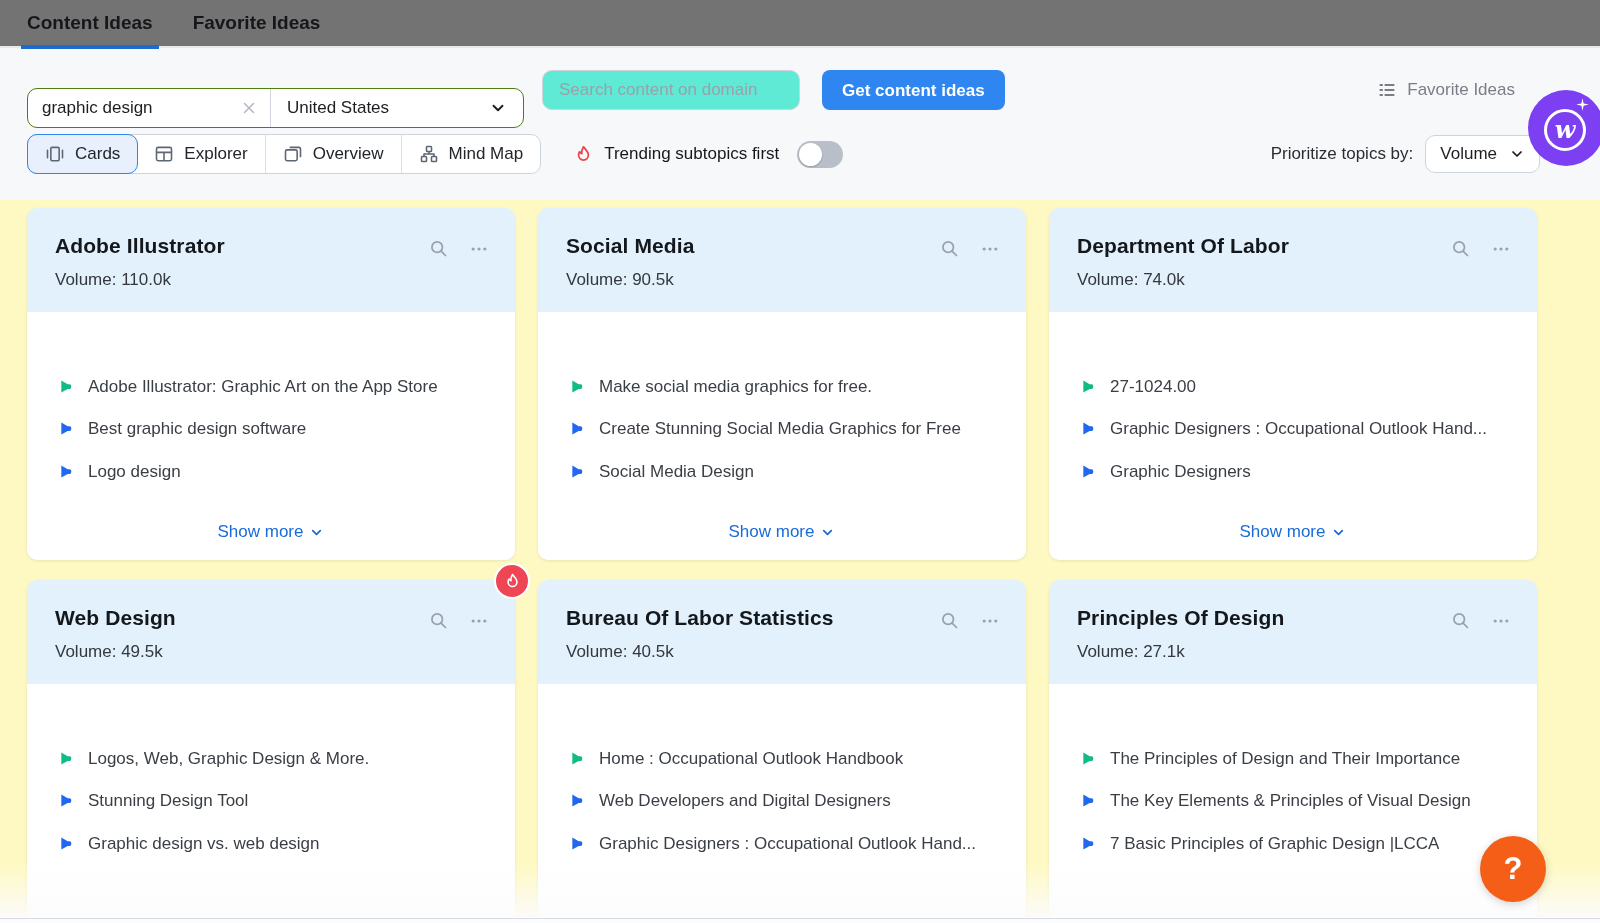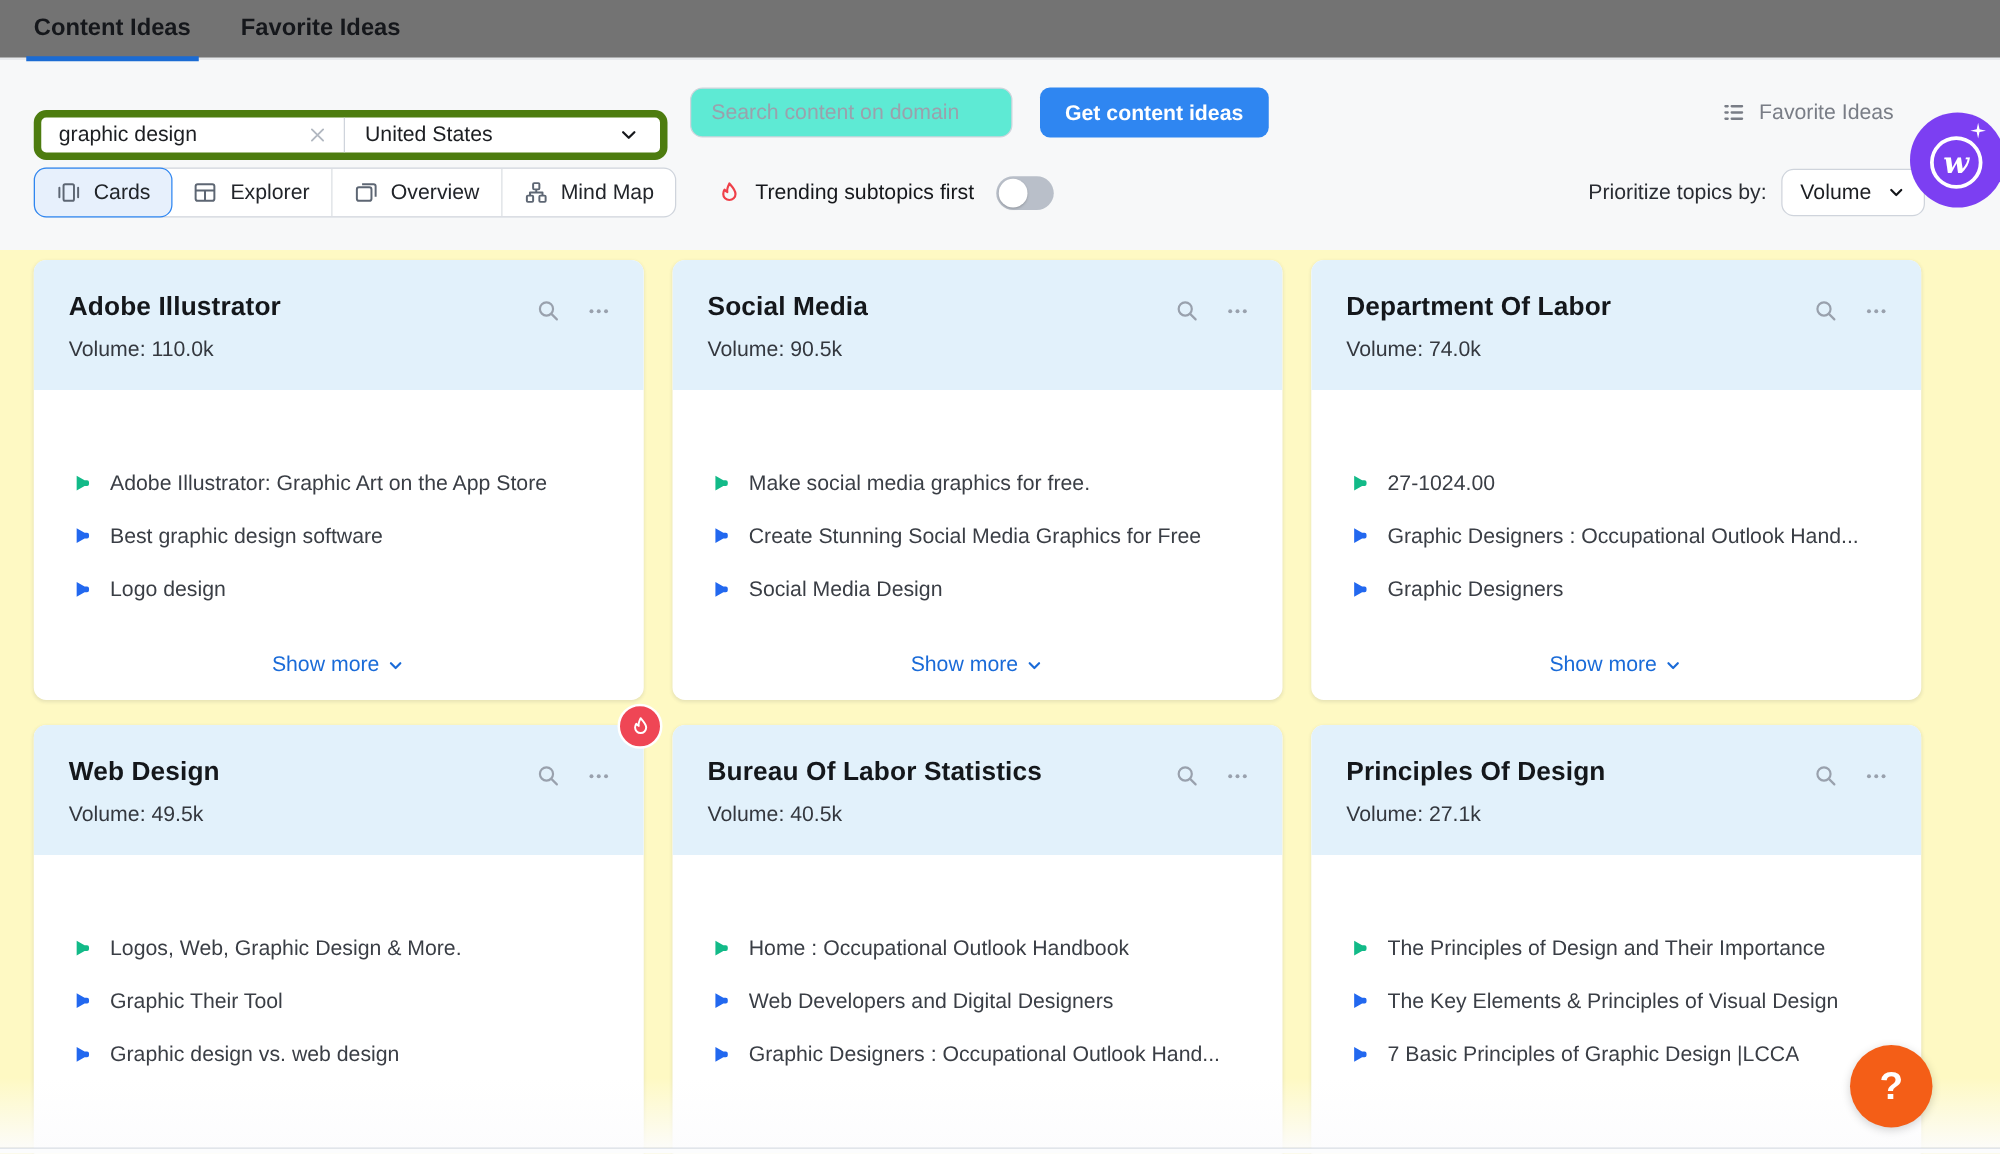--- a/index.html
+++ b/index.html
@@ -8,21 +8,21 @@
 
   
   .tabbar { height:48px; background:#737373; border-bottom:2px solid #e7e9ec; display:flex; align-items:center; padding:0 27px; gap:40px; }
   .tab { font-size:19px; font-weight:600; color:#15171b; height:48px; display:flex; align-items:center; position:relative; cursor:pointer; }
   .tab.active::after { content:""; position:absolute; left:-6px; right:-6px; bottom:-2px; height:4px; background:#1b6bd3; }
 
   
   .toolbar { padding:22px 27px 0; }
   .row { display:flex; align-items:center; }
   .row1 { height:40px; }
-  .combo { display:flex; height:40px; border:6px solid #4d7c0f; border-radius:10px; background:#fff; overflow:hidden;margin-top:35px; }
+  .combo { display:flex; height:40px; border:1px solid #4d7c0f; border-radius:10px; background:#fff; overflow:hidden;margin-top:35px; }
   .kw-wrap { width:243px; display:flex; align-items:center; padding:0 12px 0 14px; border-right:1px solid #cfd4dc; }
   .kw-wrap input { border:none; outline:none; flex:1; font-size:17px; color:#1c1e22; font-family:inherit; background:transparent; min-width:0; }
   .clear-x { color:#b2b8c1; display:flex; cursor:pointer; }
   .country { width:252px; display:flex; align-items:center; justify-content:space-between; padding:0 16px; font-size:17px; color:#1c1e22; cursor:pointer; }
   .domain { margin-left:18px; width:258px; height:40px; border:1px solid #cfd4dc; border-radius:10px; background:#5eead4; padding:0 16px; font-size:17px; font-family:inherit; color:#30343a; outline:none; }
   .domain::placeholder { color:#9aa1ac; }
   .submit { margin-left:22px; height:40px; padding:11px 20px; background:#2f86f1; color:#fff; border:none; border-radius:8px; font-size:17px; font-weight:700; font-family:inherit; cursor:pointer; }
   .fav-link { margin-left:auto; margin-right:58px; display:flex; gap:10px; align-items:center; color:#797d86; font-size:17px; cursor:pointer; }
 
   .row2 { margin-top:24px; height:40px; }
@@ -376,21 +376,21 @@
                 </svg>
               </span>
             <span class="txt">Logos, Web, Graphic Design &amp; More.</span>
           </div>
           <div class="item">
             <span class="mega">
                 <svg width="19" height="19" viewBox="0 0 24 24" fill="currentColor">
                   <path d="M8 4.5L16 9h2.5a2 2 0 0 1 2 2v2a2 2 0 0 1-2 2H16L8 19.5Z"></path>
                 </svg>
               </span>
-            <span class="txt">Graphic Their Tool</span>
+            <span class="txt">Stunning Design Tool</span>
           </div>
           <div class="item">
             <span class="mega">
                 <svg width="19" height="19" viewBox="0 0 24 24" fill="currentColor">
                   <path d="M8 4.5L16 9h2.5a2 2 0 0 1 2 2v2a2 2 0 0 1-2 2H16L8 19.5Z"></path>
                 </svg>
               </span>
             <span class="txt">Graphic design vs. web design</span>
           </div>
         </div>

